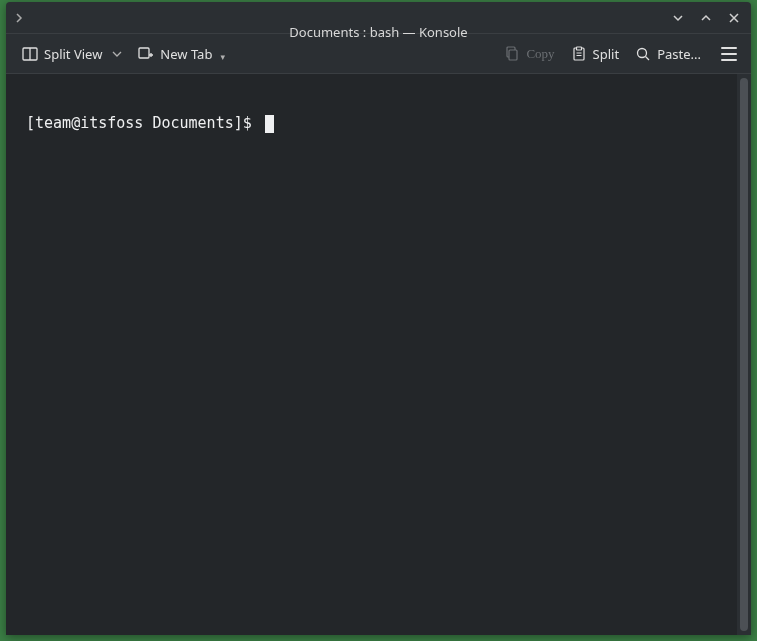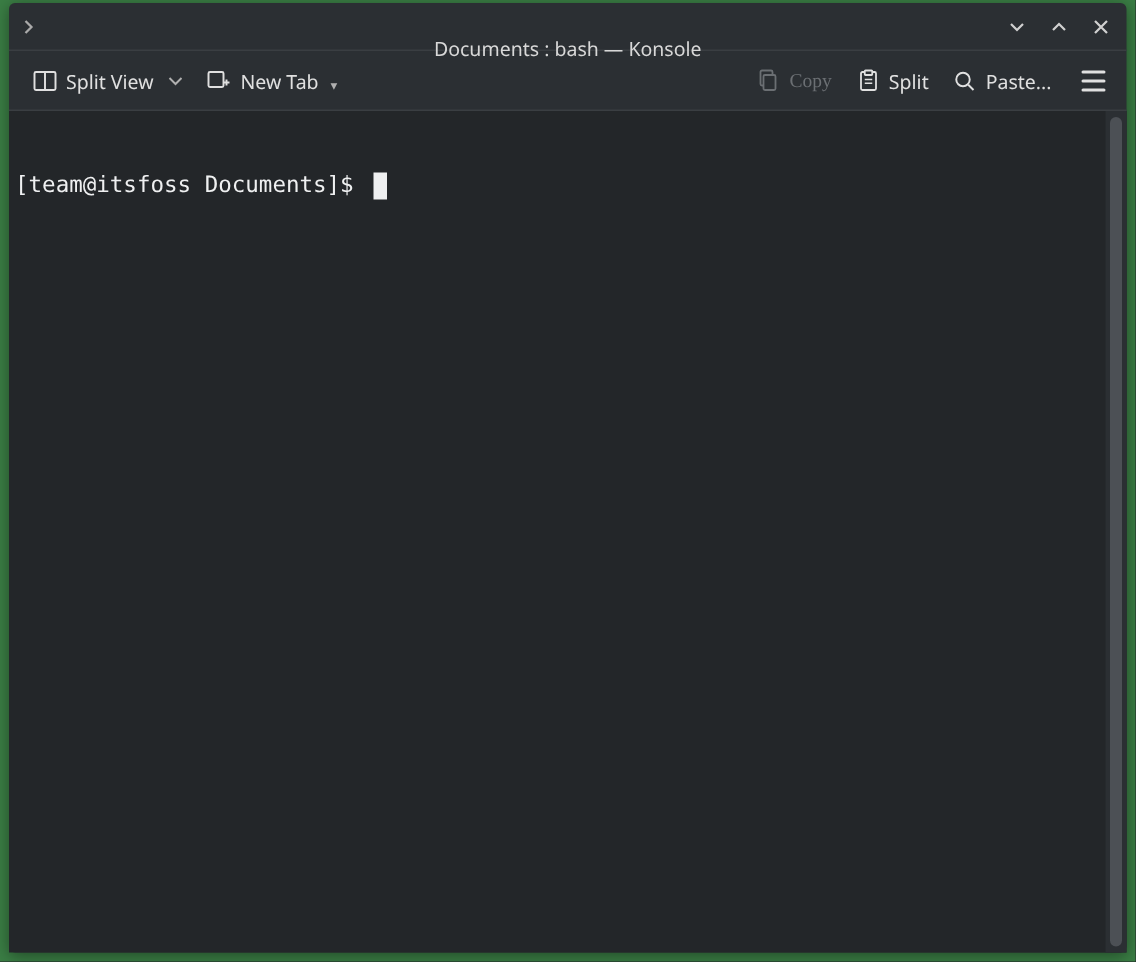--- a/index.html
+++ b/index.html
@@ -99,21 +99,21 @@
       color: #b0b0b0;
       margin-left: 4px;
     }
     .terminal-area {
       flex: 1;
       display: flex;
       background: #232629;
     }
     .terminal {
       flex: 1;
-      padding: 4px 4px;
+      padding: 4px 20px;
       font-family: "Hack", "DejaVu Sans Mono", "Consolas", monospace;
       font-size: 15px;
       color: #eff0f1;
       white-space: pre;
       position: relative;
     }
     .prompt-line {
       display: flex;
       align-items: center;
       line-height: 1.3;

